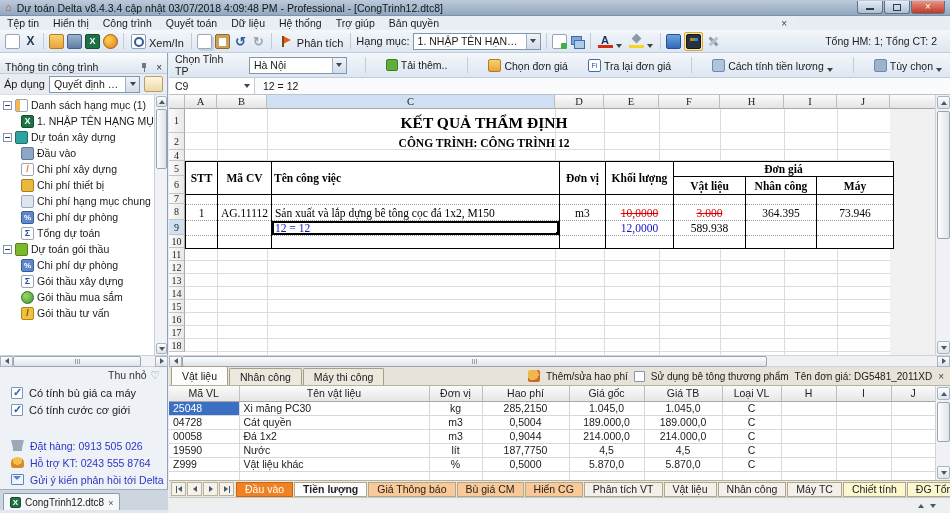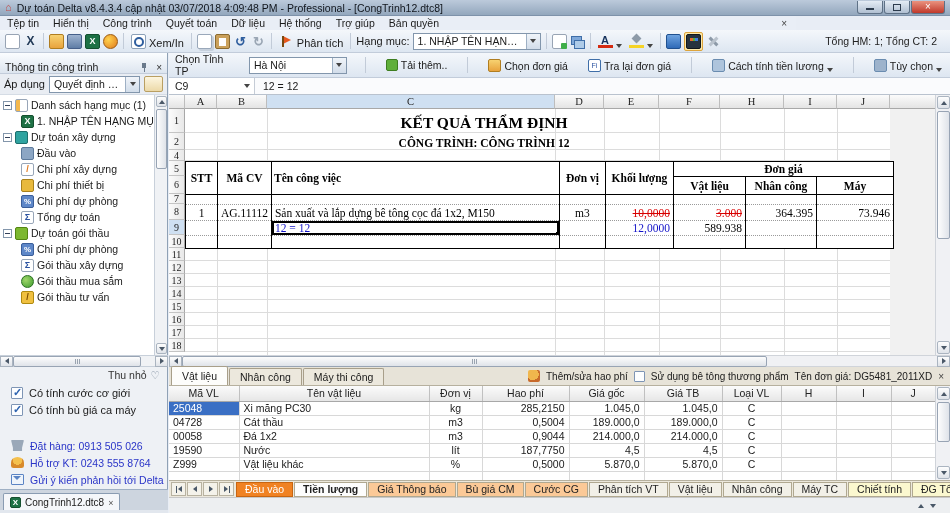--- a/index.html
+++ b/index.html
@@ -129,21 +129,21 @@
 .band{border-bottom:1px solid #dcdcdc}
 .vline{position:absolute;top:14px;width:1px;height:246px;background:#dcdcdc}
 .gray-east{position:absolute;left:721px;top:14px;width:45px;height:246px;background:#f1f1f1}
 .gtitle1{position:absolute;left:90px;top:16px;width:450px;height:24px;display:flex;align-items:center;justify-content:center;font-family:"Liberation Serif",serif;font-weight:700;font-size:15.5px;color:#000;white-space:nowrap}
 .gtitle2{position:absolute;left:90px;top:40px;width:450px;height:16px;display:flex;align-items:center;justify-content:center;font-family:"Liberation Serif",serif;font-weight:700;font-size:11.5px;color:#000;white-space:nowrap}
 table.sheet{position:absolute;left:16px;top:66px;border-collapse:collapse;table-layout:fixed;background:#fff;font-family:"Liberation Serif",serif;font-size:11.5px;color:#000}
 table.sheet td{border-right:1px solid #000;border-left:1px solid #000;overflow:hidden;white-space:nowrap;padding:0 3px}
 table.sheet .hd{font-weight:700;text-align:center;border-bottom:1px solid #000;border-top:1px solid #000;padding:0 2px}
 table.sheet td.body{border-bottom:1px dotted #9a9a9a}
 table.sheet tr.last td{border-bottom:1px solid #000}
-.num{text-align:right}
+.num{text-align:center}
 .ctr{text-align:center}
 .strike{color:#d80000;text-decoration:line-through}
 .bluev{color:#1212c8}
 td.selcell{box-shadow:inset 0 0 0 2px #000;position:relative}
 .fillhandle{position:absolute;right:-1px;bottom:-1px;width:4px;height:4px;background:#000}
 
 .vscroll{position:absolute;right:0;top:0;width:15px;height:260px;background:#f0f1f4;border-left:1px solid #d0d4da}
 .sb-btn{position:absolute;left:1px;width:13px;height:13px;background:linear-gradient(#fdfdfd,#dfe3e9);border:1px solid #aab4c0;border-radius:2px;display:flex;align-items:center;justify-content:center}
 .thumb-v{position:absolute;left:1px;width:13px;background:linear-gradient(90deg,#fdfdfd,#dfe3e9);border:1px solid #98a4b4;border-radius:2px}
 .hscroll{position:absolute;left:0;top:302px;width:781px;height:12px;background:#f0f1f4;border-top:1px solid #d0d4da;border-bottom:1px solid #d0d4da;display:flex;align-items:center}
@@ -302,20 +302,24 @@
         </div>
       <div class="titem child">
           <span class="ti ti-edit">/</span>
           <span>Chi phí xây dựng</span>
         </div>
       <div class="titem child">
           <span class="ti ti-truck"></span>
           <span>Chi phí thiết bị</span>
         </div>
       <div class="titem child">
+          <span class="ti ti-copy"></span>
+          <span>Chi phí hạng mục chung</span>
+        </div>
+      <div class="titem child">
           <span class="ti ti-percent">%</span>
           <span>Chi phí dự phòng</span>
         </div>
       <div class="titem child">
           <span class="ti ti-sigma">Σ</span>
           <span>Tổng dự toán</span>
         </div>
       <div class="titem root">
           <span class="exp"></span>
           <span class="ti ti-green"></span>
@@ -360,25 +364,25 @@
           <span class="tri-r"></span>
         </span>
     </div>
     <div class="sb-thunho">
       <span>Thu nhỏ</span>
       <span style="color:#8a98a8">♡</span>
     </div>
     <div class="checks">
       <div class="chk-row">
         <span class="cb on"></span>
-        <span>Có tính cước cơ giới</span>
+        <span>Có tính bù giá ca máy</span>
       </div>
       <div class="chk-row">
         <span class="cb on"></span>
-        <span>Có tính bù giá ca máy</span>
+        <span>Có tính cước cơ giới</span>
       </div>
     </div>
     <div class="links">
       <div class="link-row">
           <span class="li-ic li-cart"></span>
           <span>Đặt hàng: 0913 505 026</span>
         </div>
       <div class="link-row">
           <span class="li-ic li-person"></span>
           <span>Hỗ trợ KT: 0243 555 8764</span>
@@ -650,21 +654,21 @@
               <td class="num">285,2150</td>
               <td class="num">1.045,0</td>
               <td class="num">1.045,0</td>
               <td class="ctr">C</td>
               <td></td>
               <td></td>
               <td></td>
         </tr>
         <tr>
           <td>04728</td>
-              <td>Cát thầu</td>
+              <td>Cát quyền</td>
               <td class="ctr">m3</td>
               <td class="num">0,5004</td>
               <td class="num">189.000,0</td>
               <td class="num">189.000,0</td>
               <td class="ctr">C</td>
               <td></td>
               <td></td>
               <td></td>
         </tr>
         <tr>
@@ -740,21 +744,21 @@
           <span class="tri-r"></span>
         </span>
       <span class="snav">
           <span class="tri-r"></span>
           <span class="endbar"></span>
         </span>
       <span class="stab orange">Đầu vào</span>
       <span class="stab active">Tiền lượng</span>
       <span class="stab peach">Giá Thông báo</span>
       <span class="stab peach">Bù giá CM</span>
-      <span class="stab peach">Cước CG</span>
+      <span class="stab peach">Hiển CG</span>
       <span class="stab">Phân tích VT</span>
       <span class="stab">Vật liệu</span>
       <span class="stab">Nhân công</span>
       <span class="stab">Máy TC</span>
       <span class="stab yellow">Chiết tính</span>
       <span class="stab yellow">ĐG Tổng hợp</span>
 
     </div>
 
     <div class="status">

